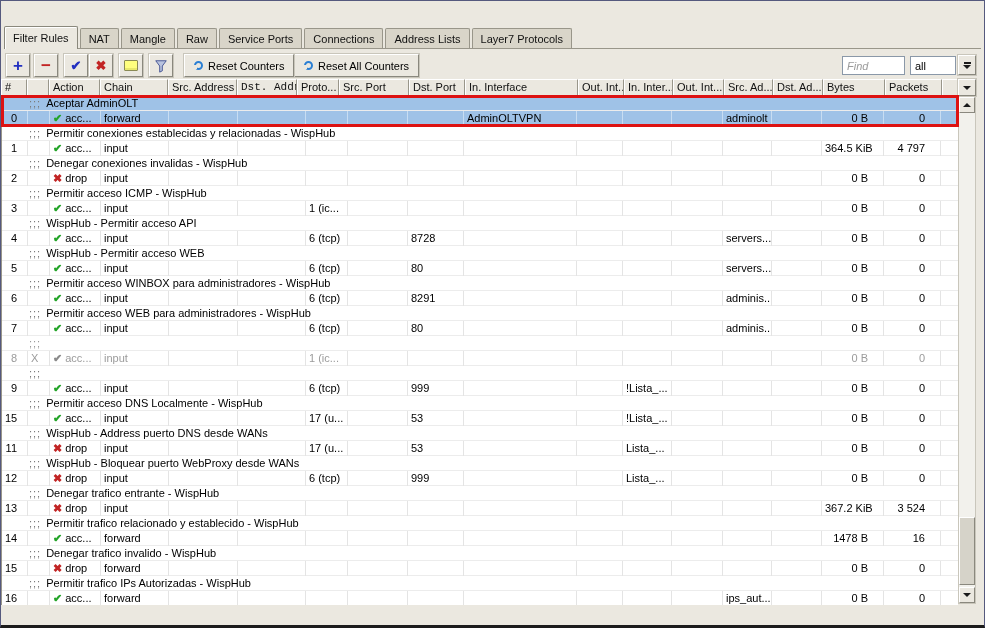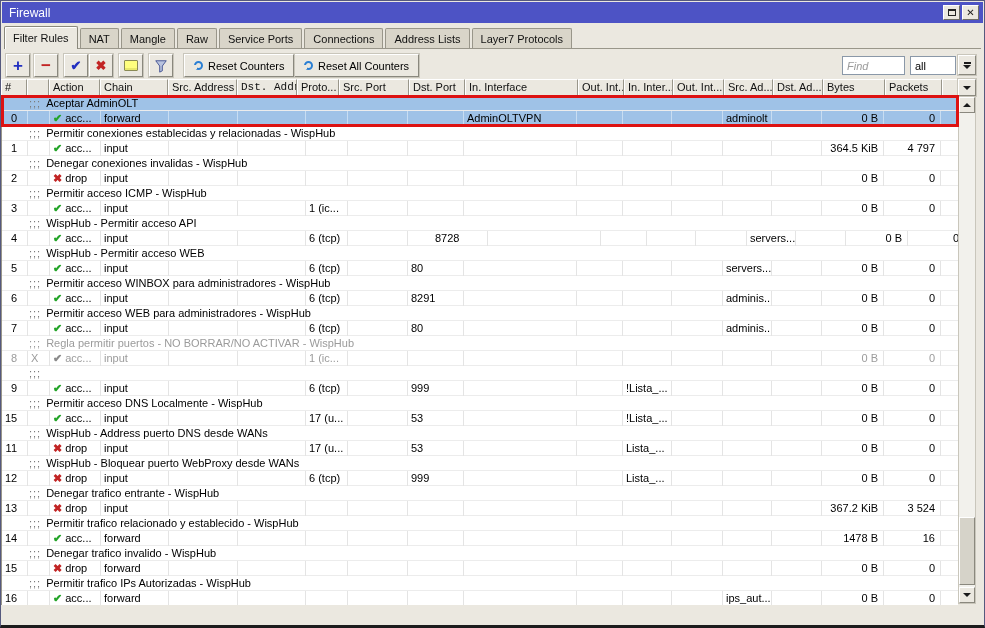--- a/index.html
+++ b/index.html
@@ -72,21 +72,21 @@
   #tbody{position:absolute;left:0;top:95px;width:957px;height:509px;background:#fff;overflow:hidden;
     border-left:1px solid var(--border-dark);}
   .trow{display:flex;height:15px;border-bottom:1px solid #ececec;align-items:center;font-size:11px;color:#000;}
   .trow.selected{background:var(--selection);}
   .trow.disabled{color:var(--disabled);}
   .trow.comment{padding-left:27px;}
   .cprefix{color:#7b7b7b;margin-right:5px;letter-spacing:1px;}
   .trow.disabled .cprefix{color:var(--disabled);}
   .cell{height:15px;padding:0 3px;overflow:hidden;white-space:nowrap;border-right:1px solid var(--grid);flex:0 0 auto;line-height:14px;}
   .trow.selected .cell{border-right-color:#c8ddf2;}
-  .cell.right{text-align:right;padding-right:5px;}
+  .cell.right{text-align:right;padding-right:15px;}
   .cell.num{text-align:right;padding-right:10px;}
   .cell.spacer{flex:1 1 auto;border-right:none;}
   .act-icon{font-size:11px;font-weight:bold;margin-right:3px;}
   .act-icon.accept{color:var(--accept);}
   .act-icon.drop{color:var(--drop);}
   .trow.disabled .act-icon{color:#8a8a8a;}
   
   #vscroll{position:absolute;left:957px;top:95px;width:18px;height:508px;background:#f2f1ec;
     border:1px solid #c9c6bb;}
   .sbtn{position:absolute;left:0;width:16px;height:16px;background:var(--chrome);border:1px solid;
@@ -100,31 +100,20 @@
     pointer-events:none;z-index:5;}
   
   #statusbar{position:absolute;left:0;bottom:0;width:100%;height:22px;background:var(--chrome);
     border-top:1px solid var(--border-dark);display:flex;align-items:center;padding:0 8px;font-size:11px;color:#111;}
 </style>
 </head>
 <body>
 
 <div id="window">
 
-  <div id="titlebar">
-    <span class="title">Firewall</span>
-    <span class="winbtns">
-      <span class="winbtn">
-          <span class="maxglyph"></span>
-        </span>
-      <span class="winbtn">
-          <span>✕</span>
-        </span>
-    </span>
-  </div>
 
   <div id="tabbar">
       <div class="tab active">Filter Rules</div>
       <div class="tab">NAT</div>
       <div class="tab">Mangle</div>
       <div class="tab">Raw</div>
       <div class="tab">Service Ports</div>
       <div class="tab">Connections</div>
       <div class="tab">Address Lists</div>
       <div class="tab">Layer7 Protocols</div>
@@ -298,21 +287,21 @@
       </div>
       <div class="trow rule">
         <div class="cell num" style="width: 26px;">4</div>
         <div class="cell" style="width: 22px;"></div>
         <div class="cell" style="width: 51px;"><span class="act-icon accept">✔</span><span>acc...</span></div>
         <div class="cell" style="width: 68px;">input</div>
         <div class="cell" style="width: 69px;"></div>
         <div class="cell" style="width: 68px;"></div>
         <div class="cell" style="width: 42px;">6 (tcp)</div>
         <div class="cell" style="width: 60px;"></div>
-        <div class="cell" style="width: 56px; margin-left: 24px;">8728</div>
+        <div class="cell" style="width: 56px;">8728</div>
         <div class="cell" style="width: 113px;"></div>
         <div class="cell" style="width: 46px;"></div>
         <div class="cell" style="width: 49px;"></div>
         <div class="cell" style="width: 51px;"></div>
         <div class="cell" style="width: 49px;">servers...</div>
         <div class="cell" style="width: 50px;"></div>
         <div class="cell right" style="width: 62px;">0 B</div>
         <div class="cell right" style="width: 57px;">0</div>
         <div class="cell spacer"></div>
       </div>
@@ -383,21 +372,20 @@
         <div class="cell" style="width: 49px;"></div>
         <div class="cell" style="width: 51px;"></div>
         <div class="cell" style="width: 49px;">adminis...</div>
         <div class="cell" style="width: 50px;"></div>
         <div class="cell right" style="width: 62px;">0 B</div>
         <div class="cell right" style="width: 57px;">0</div>
         <div class="cell spacer"></div>
       </div>
       <div class="trow comment disabled">
         <span class="cprefix">;;;</span>
-        <span>Regla permitir puertos - NO BORRAR/NO ACTIVAR - WispHub</span>
       </div>
       <div class="trow rule disabled">
         <div class="cell num" style="width: 26px;">8</div>
         <div class="cell" style="width: 22px;">X</div>
         <div class="cell" style="width: 51px;"><span class="act-icon accept">✔</span><span>acc...</span></div>
         <div class="cell" style="width: 68px;">input</div>
         <div class="cell" style="width: 69px;"></div>
         <div class="cell" style="width: 68px;"></div>
         <div class="cell" style="width: 42px;">1 (ic...</div>
         <div class="cell" style="width: 60px;"></div>

